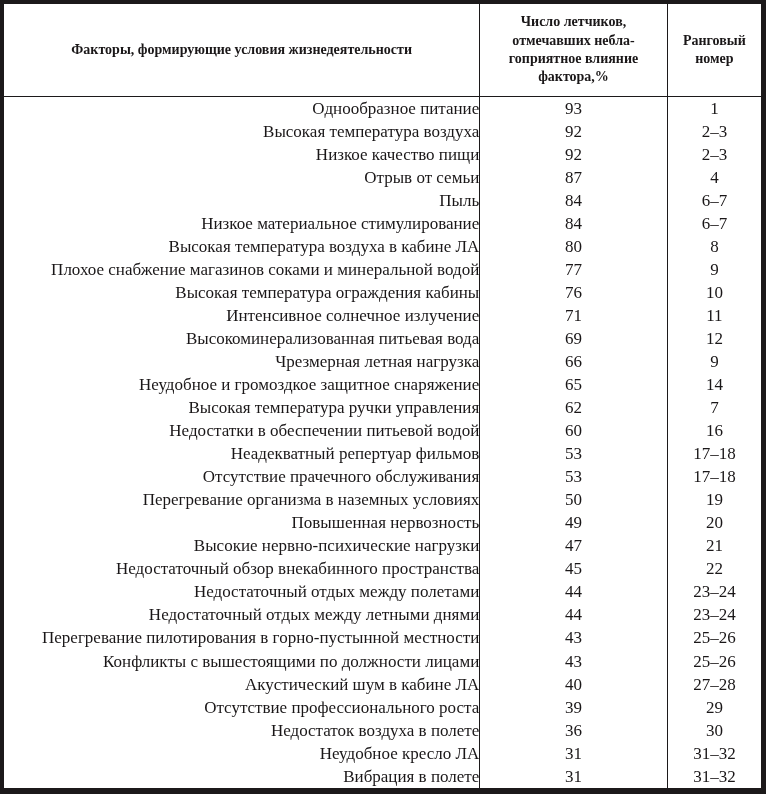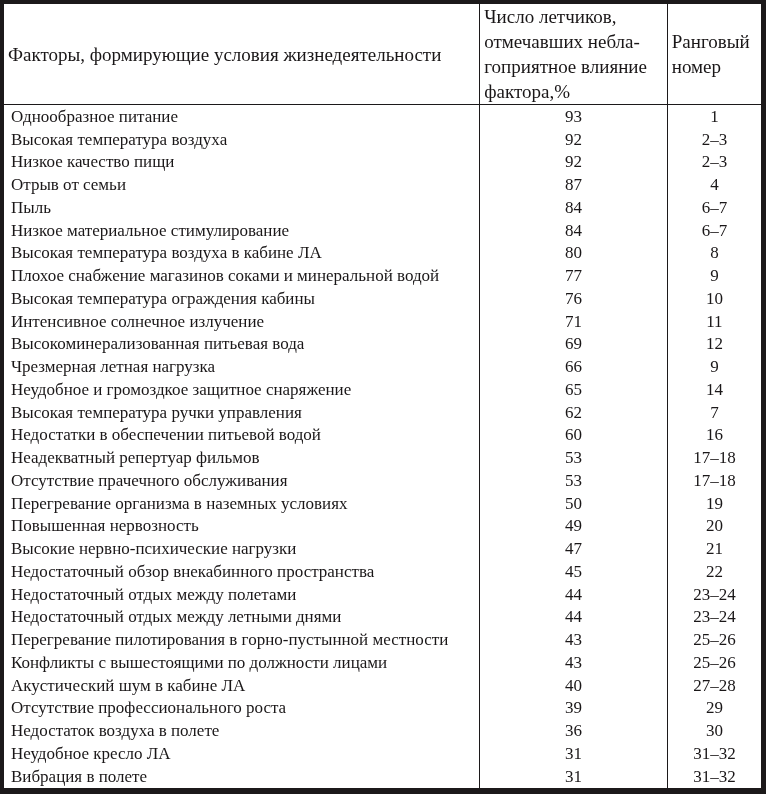--- a/index.html
+++ b/index.html
@@ -25,44 +25,44 @@
     background: #ffffff;
     font-family: "Liberation Serif", "DejaVu Serif", serif;
     color: #1a1718;
     font-size: 17px;
   }
   col.c-factor  { width: 472px; }
   col.c-percent { width: 186px; }
   col.c-rank    { width: 93px;  }
 
   thead th {
-    font-weight: normal;
-    text-align: left;
+    font-weight: bold;
+    text-align: center;
     vertical-align: middle;
     height: 92px;
     padding: 0 4px;
     border-bottom: 1.5px solid #1c191a;
     white-space: pre-line;
     line-height: 1.32;
-    font-size: 19px;
+    font-size: 14px;
   }
   thead th + th,
   tbody td + td {
     border-left: 1.5px solid #1c191a;
   }
   tbody td {
     height: 21.6px;
     padding: 0;
     vertical-align: middle;
     line-height: 21.6px;
     white-space: nowrap;
     overflow: hidden;
   }
   tbody td.factor {
-    text-align: left;
+    text-align: right;
     padding-left: 7px;
   }
   tbody td.percent,
   tbody td.rank {
     text-align: center;
   }
 </style>
 </head>
 <body>
 

